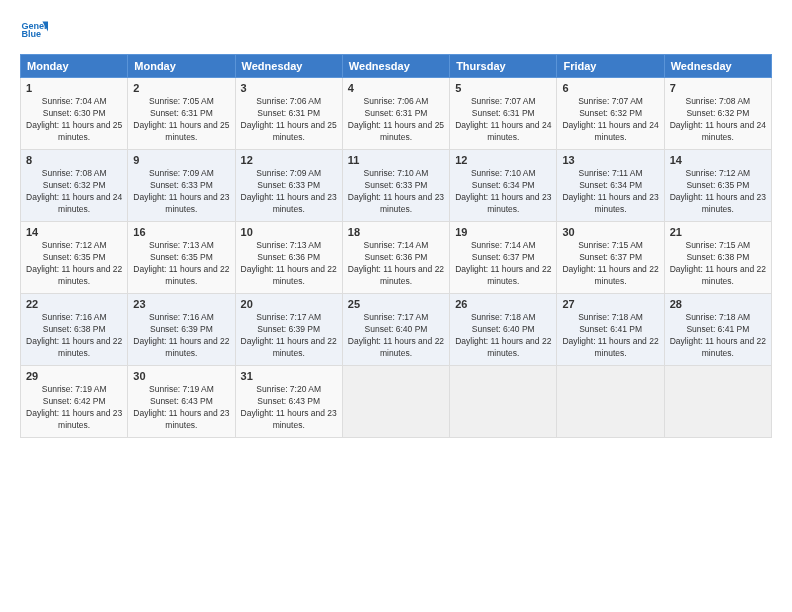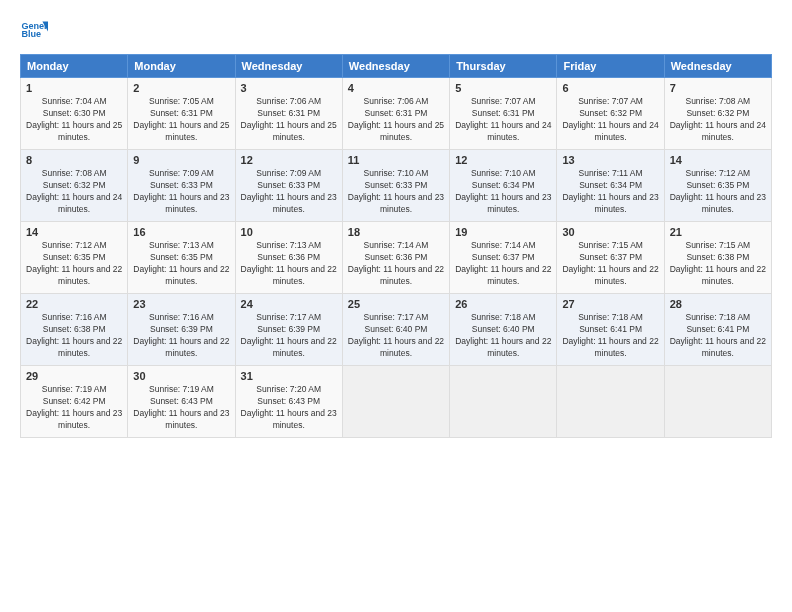--- a/index.html
+++ b/index.html
@@ -309,21 +309,21 @@
         </td>
           <td>
           <span class="day-num">23</span>
           <div class="day-info">
             Sunrise: 7:16 AM<br>
             Sunset: 6:39 PM<br>
             Daylight: 11 hours and 22 minutes.
           </div>
         </td>
           <td>
-          <span class="day-num">24</span>
+          <span class="day-num">20</span>
           <div class="day-info">
             Sunrise: 7:17 AM<br>
             Sunset: 6:39 PM<br>
             Daylight: 11 hours and 22 minutes.
           </div>
         </td>
           <td>
           <span class="day-num">25</span>
           <div class="day-info">
             Sunrise: 7:17 AM<br>

